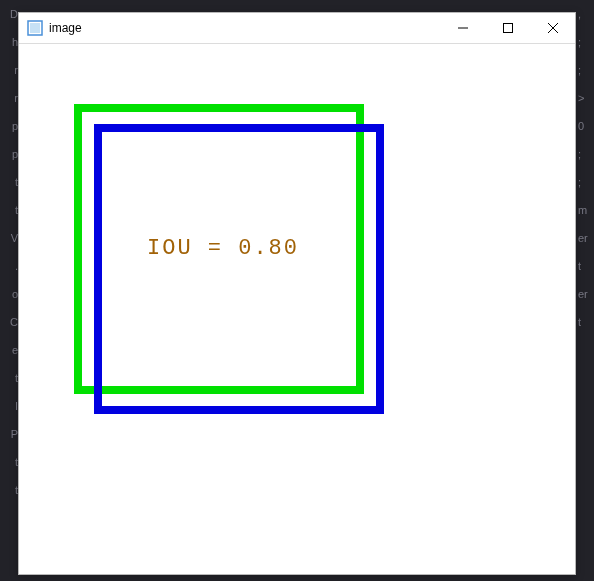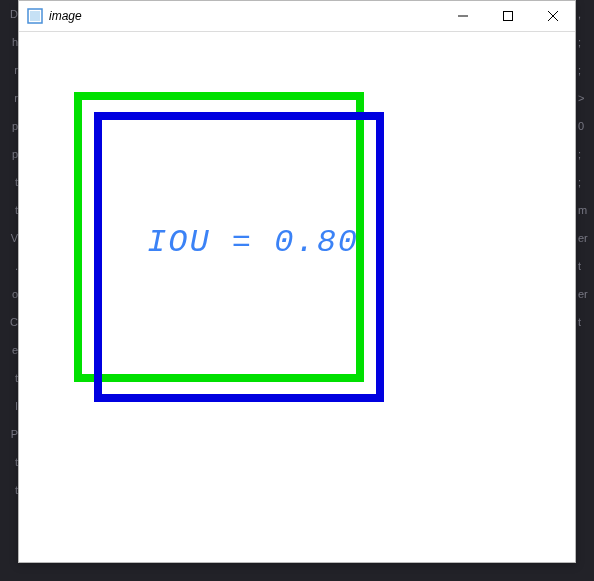--- a/index.html
+++ b/index.html
@@ -22,30 +22,29 @@
     white-space: pre;
     pointer-events: none;
   }
   .background-left { left: 0; width: 18px; text-align: right; padding-right: 2px;}
   .background-right { right: 0; width: 16px; text-align: left; padding-left: 2px;}
   .bg-chars { color: #b0b0c0; opacity: 0.6; }
 
   .window {
     position: absolute;
     left: 18px;
-    top: 0px;
+    top: 12px;
     width: 558px;
     height: 563px;
     background: #ffffff;
     border: 1px solid #b8b8b8;
     box-sizing: border-box;
     box-shadow: 0 2px 8px rgba(0,0,0,0.25);
     display: flex;
     flex-direction: column;
-    font-style: italic;
   }
   .titlebar {
     height: 30px;
     display: flex;
     align-items: center;
     border-bottom: 1px solid #dcdcdc;
     background: #ffffff;
   }
   .titlebar .icon {
     width: 16px;
@@ -76,23 +75,23 @@
   }
   .rect {
     position: absolute;
     box-sizing: border-box;
   }
   .rect.green { border: 8px solid #00e000; }
   .rect.blue  { border: 8px solid #0000e0; }
   .iou-label {
     position: absolute;
     font-family: "Consolas", "Courier New", monospace;
-    font-size: 32px;
+    font-size: 22px;
     letter-spacing: 2px;
-    color: #3b82f6;
+    color: #a16207;
     white-space: nowrap;
   }
 </style>
 </head>
 <body>
 
 <div class="background-left"><span class="bg-chars">D
 h
 r
 r

